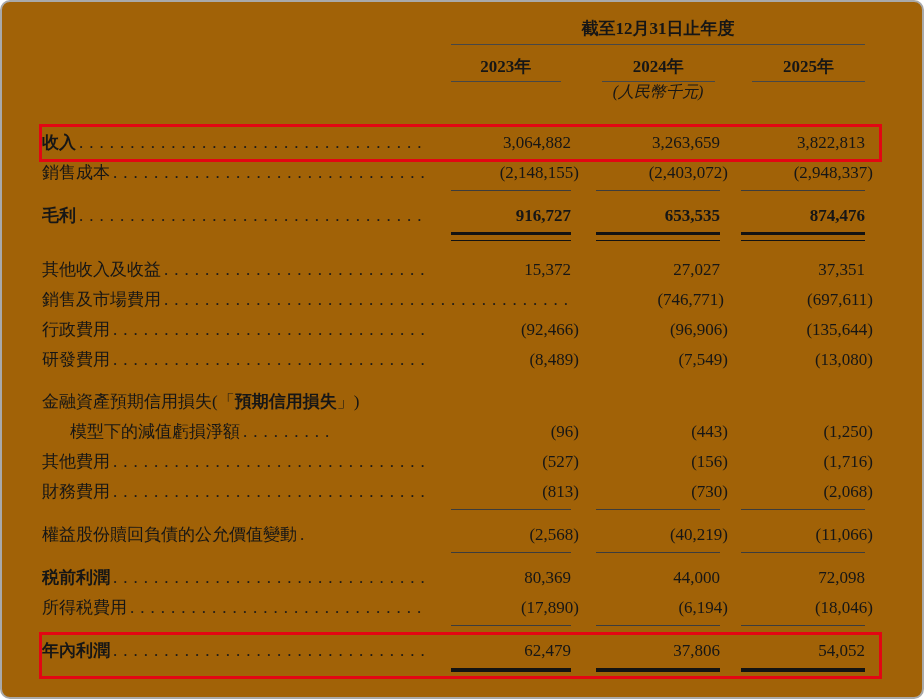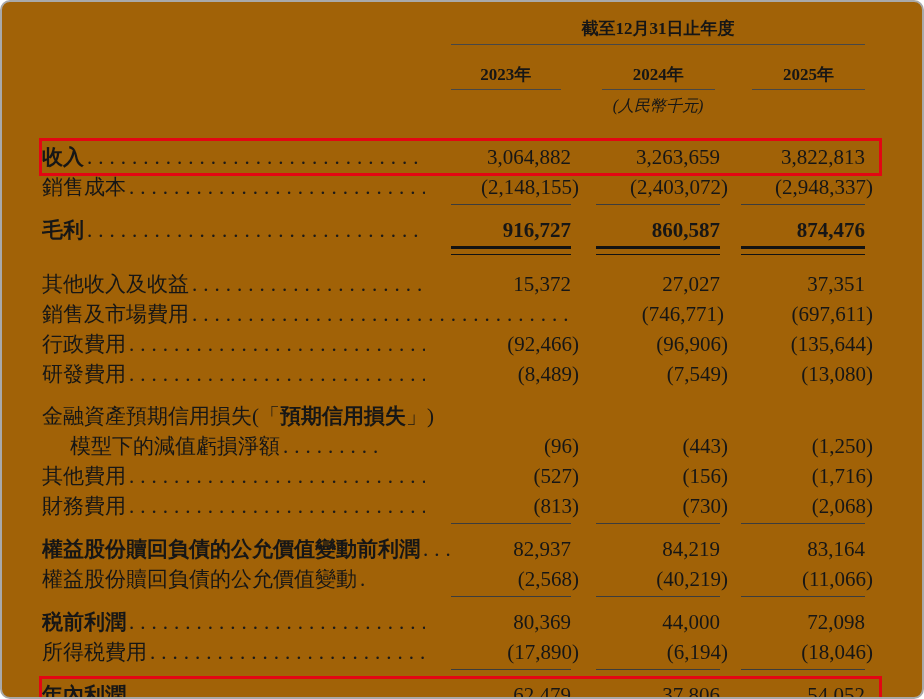--- a/index.html
+++ b/index.html
@@ -16,37 +16,37 @@
   }
   .content {
     padding:16px 57px 0 40px;
   }
   
   .cols-area { width:414px; margin-left:auto; }
   .period {
     text-align:center; font-weight:700; font-size:17px; line-height:22px;
     padding-bottom:4px; border-bottom:1.6px solid #474747;
   }
-  .years { display:flex; margin-top:20px;gap:16px; }
+  .years { display:flex; margin-top:12px;gap:16px; }
   .ycell {
     width:124px; text-align:center; font-weight:700; font-size:17px; line-height:20px;
     padding-bottom:4px; border-bottom:1.6px solid #474747;
   }
   .ycell.c0 { width:120px; }
   .ycell.c1 { margin-left:25px; }
   .ycell.c2 { margin-left:21px; }
   .unit {
-    width:124px; margin-left:145px; margin-top:6px;
+    width:124px; margin-left:145px; margin-top:0;
     text-align:center; font-style:italic; font-size:16px; line-height:20px;
   }
   
   .rows { margin-top:26px; }
   .row {
     display:flex; align-items:baseline; position:relative;
-    font-size:21px; line-height:30px; white-space:nowrap;font-family:Liberation Serif, serif;
+    font-size:17px; line-height:30px; white-space:nowrap;font-family:Liberation Serif, serif;
   }
   .label-cell {
     flex:1; display:flex; align-items:baseline;
     overflow:hidden; padding-right:26px; min-width:0;
   }
   .label-cell.indent { padding-left:28px; }
   .leader {
     flex:1; overflow:hidden; letter-spacing:6px; padding-left:3px; color:#1a1a1a;
   }
   .leader.fixed { flex:0 0 auto; }
@@ -116,21 +116,21 @@
           <div class="vcell c0"><span class="num neg">(2,148,155)</span></div>
           <div class="vcell c1"><span class="num neg">(2,403,072)</span></div>
           <div class="vcell c2"><span class="num neg">(2,948,337)</span></div>
         </div>
         <div class="row u-double">
           <div class="label-cell">
             <span class="bold">毛利</span>
             <span class="leader">......................................................................</span>
           </div>
           <div class="vcell c0"><span class="num bold">916,727</span></div>
-          <div class="vcell c1"><span class="num bold">860,587</span></div>
+          <div class="vcell c1"><span class="num bold">653,535</span></div>
           <div class="vcell c2"><span class="num bold">874,476</span></div>
         </div>
         <div class="row">
           <div class="label-cell">
             <span>其他收入及收益</span>
             <span class="leader">......................................................................</span>
           </div>
           <div class="vcell c0"><span class="num">15,372</span></div>
           <div class="vcell c1"><span class="num">27,027</span></div>
           <div class="vcell c2"><span class="num">37,351</span></div>
@@ -188,29 +188,20 @@
         </div>
         <div class="row u-thin">
           <div class="label-cell">
             <span>財務費用</span>
             <span class="leader">......................................................................</span>
           </div>
           <div class="vcell c0"><span class="num neg">(813)</span></div>
           <div class="vcell c1"><span class="num neg">(730)</span></div>
           <div class="vcell c2"><span class="num neg">(2,068)</span></div>
         </div>
-        <div class="row">
-          <div class="label-cell">
-            <span class="bold">權益股份贖回負債的公允價值變動前利潤 </span>
-            <span class="leader fixed">....</span>
-          </div>
-          <div class="vcell c0"><span class="num">82,937</span></div>
-          <div class="vcell c1"><span class="num">84,219</span></div>
-          <div class="vcell c2"><span class="num">83,164</span></div>
-        </div>
         <div class="row u-thin">
           <div class="label-cell">
             <span>權益股份贖回負債的公允價值變動 </span>
             <span class="leader fixed">.</span>
           </div>
           <div class="vcell c0"><span class="num neg">(2,568)</span></div>
           <div class="vcell c1"><span class="num neg">(40,219)</span></div>
           <div class="vcell c2"><span class="num neg">(11,066)</span></div>
         </div>
         <div class="row">

